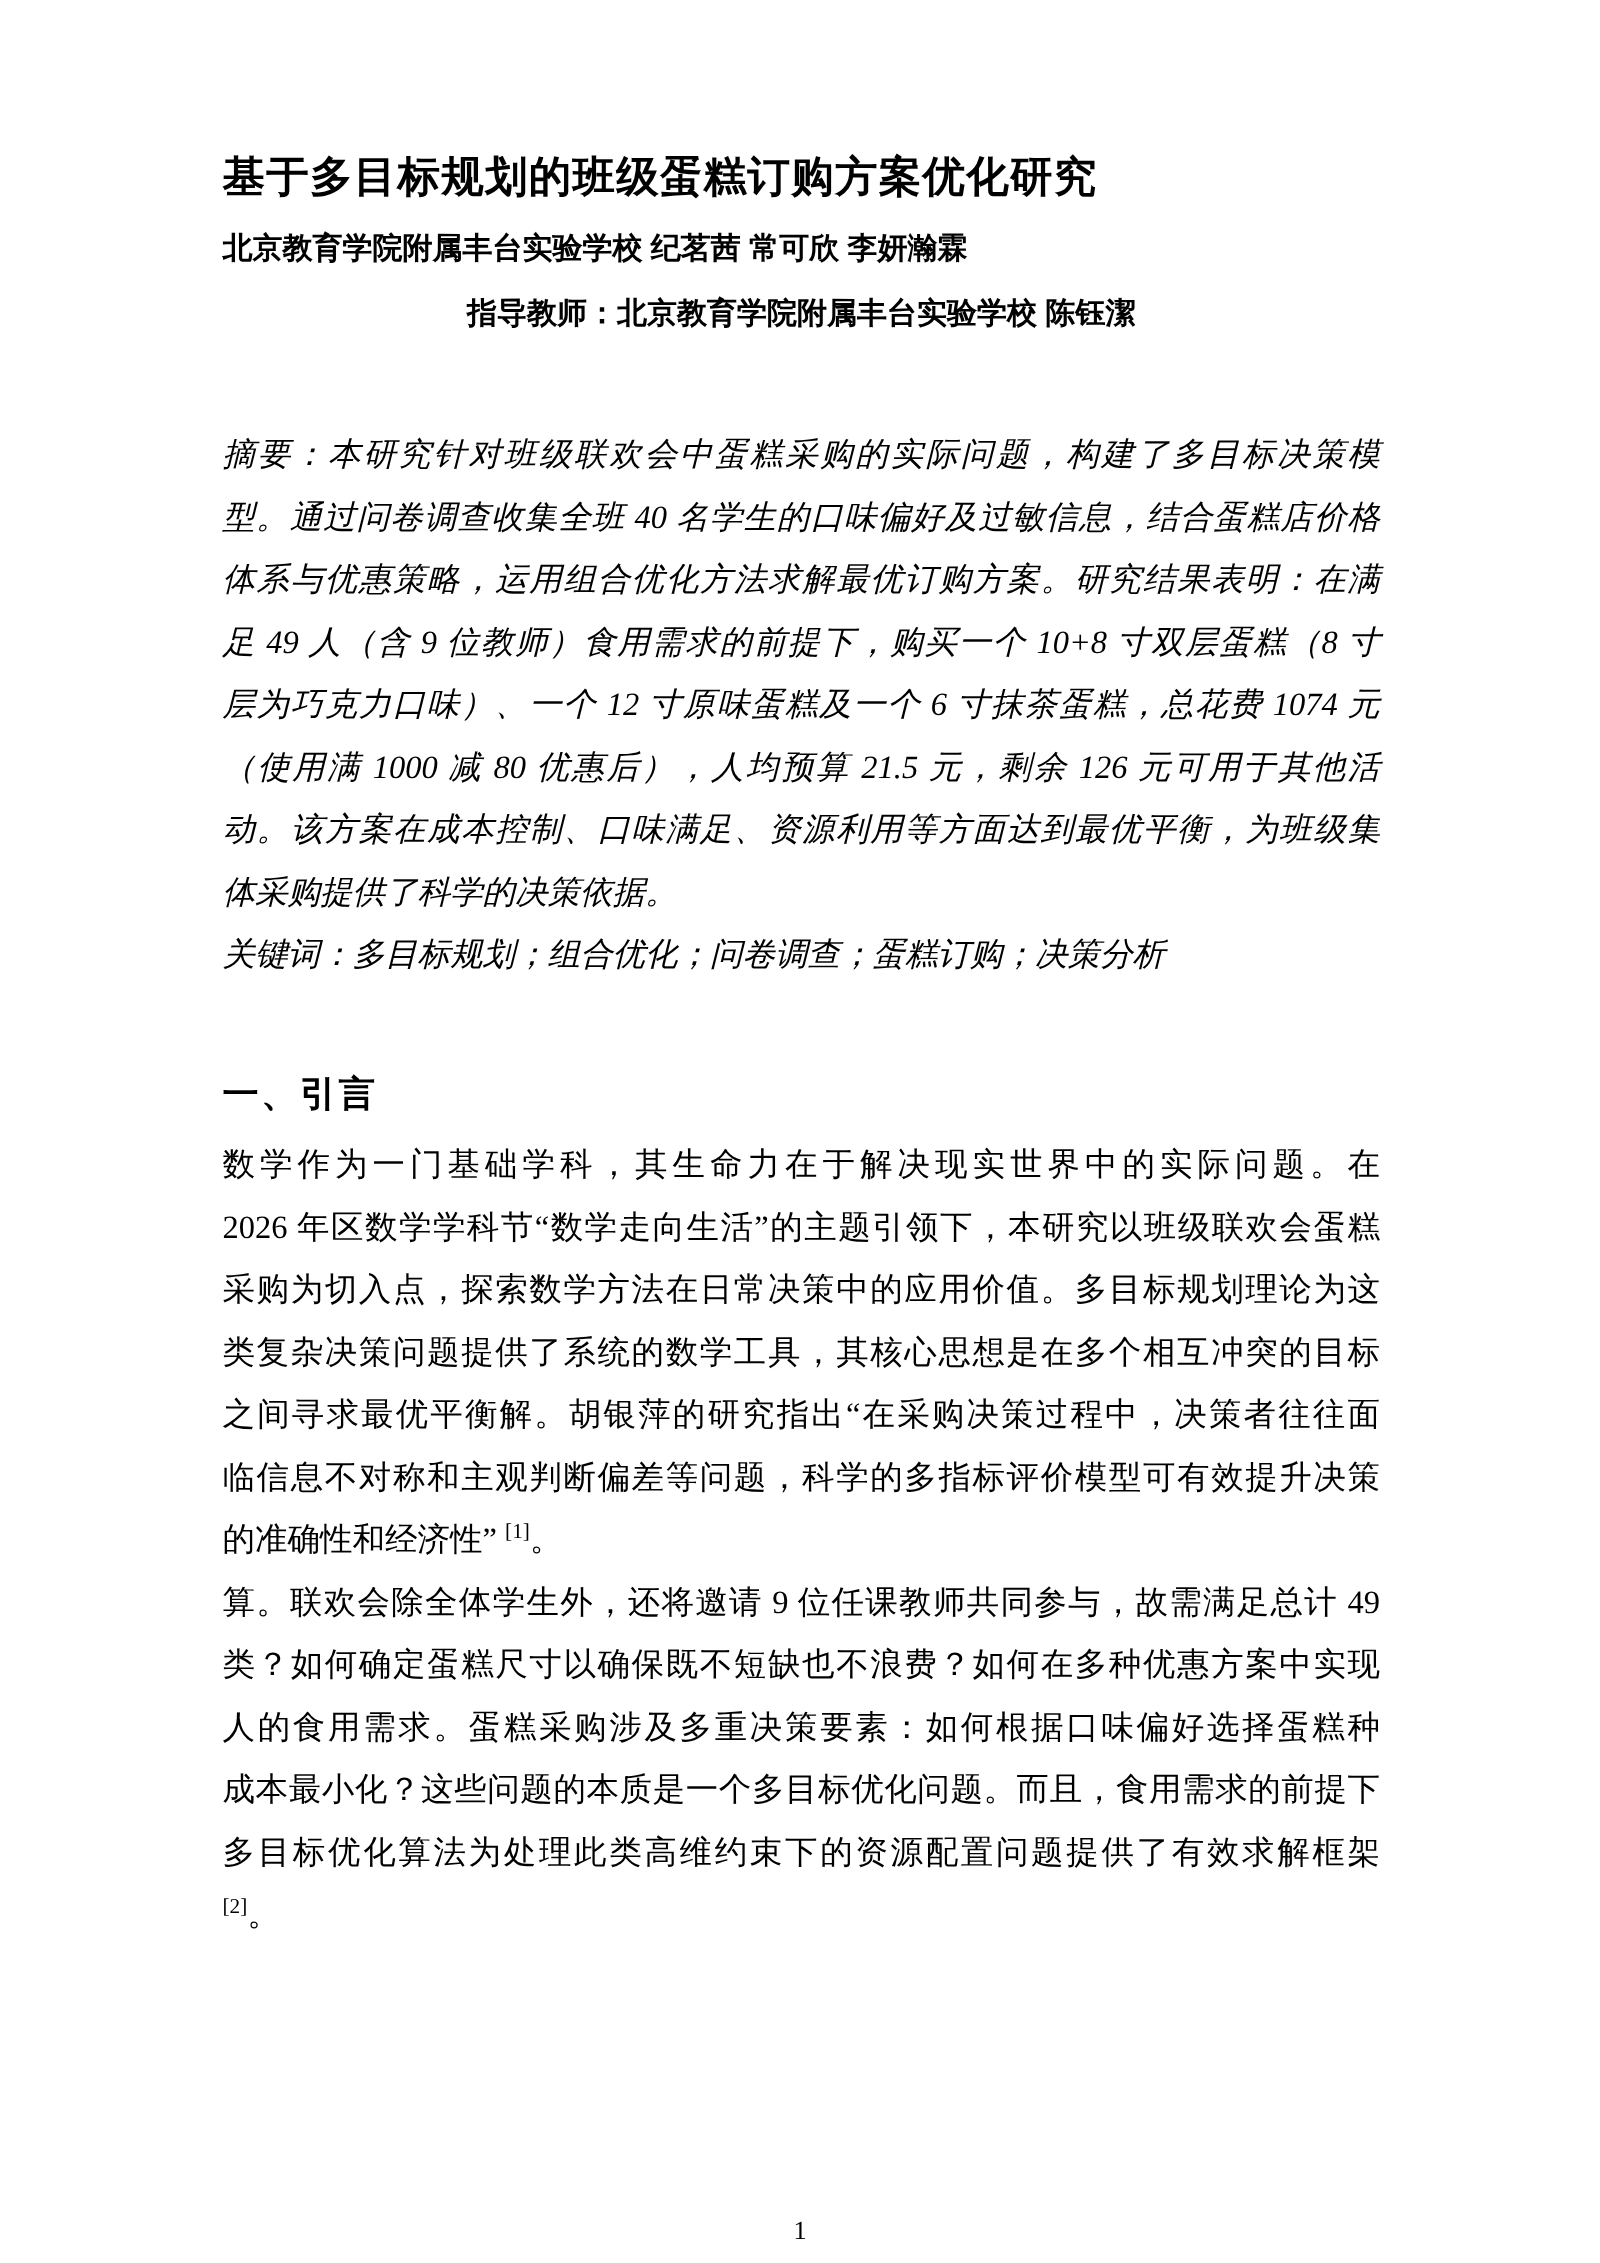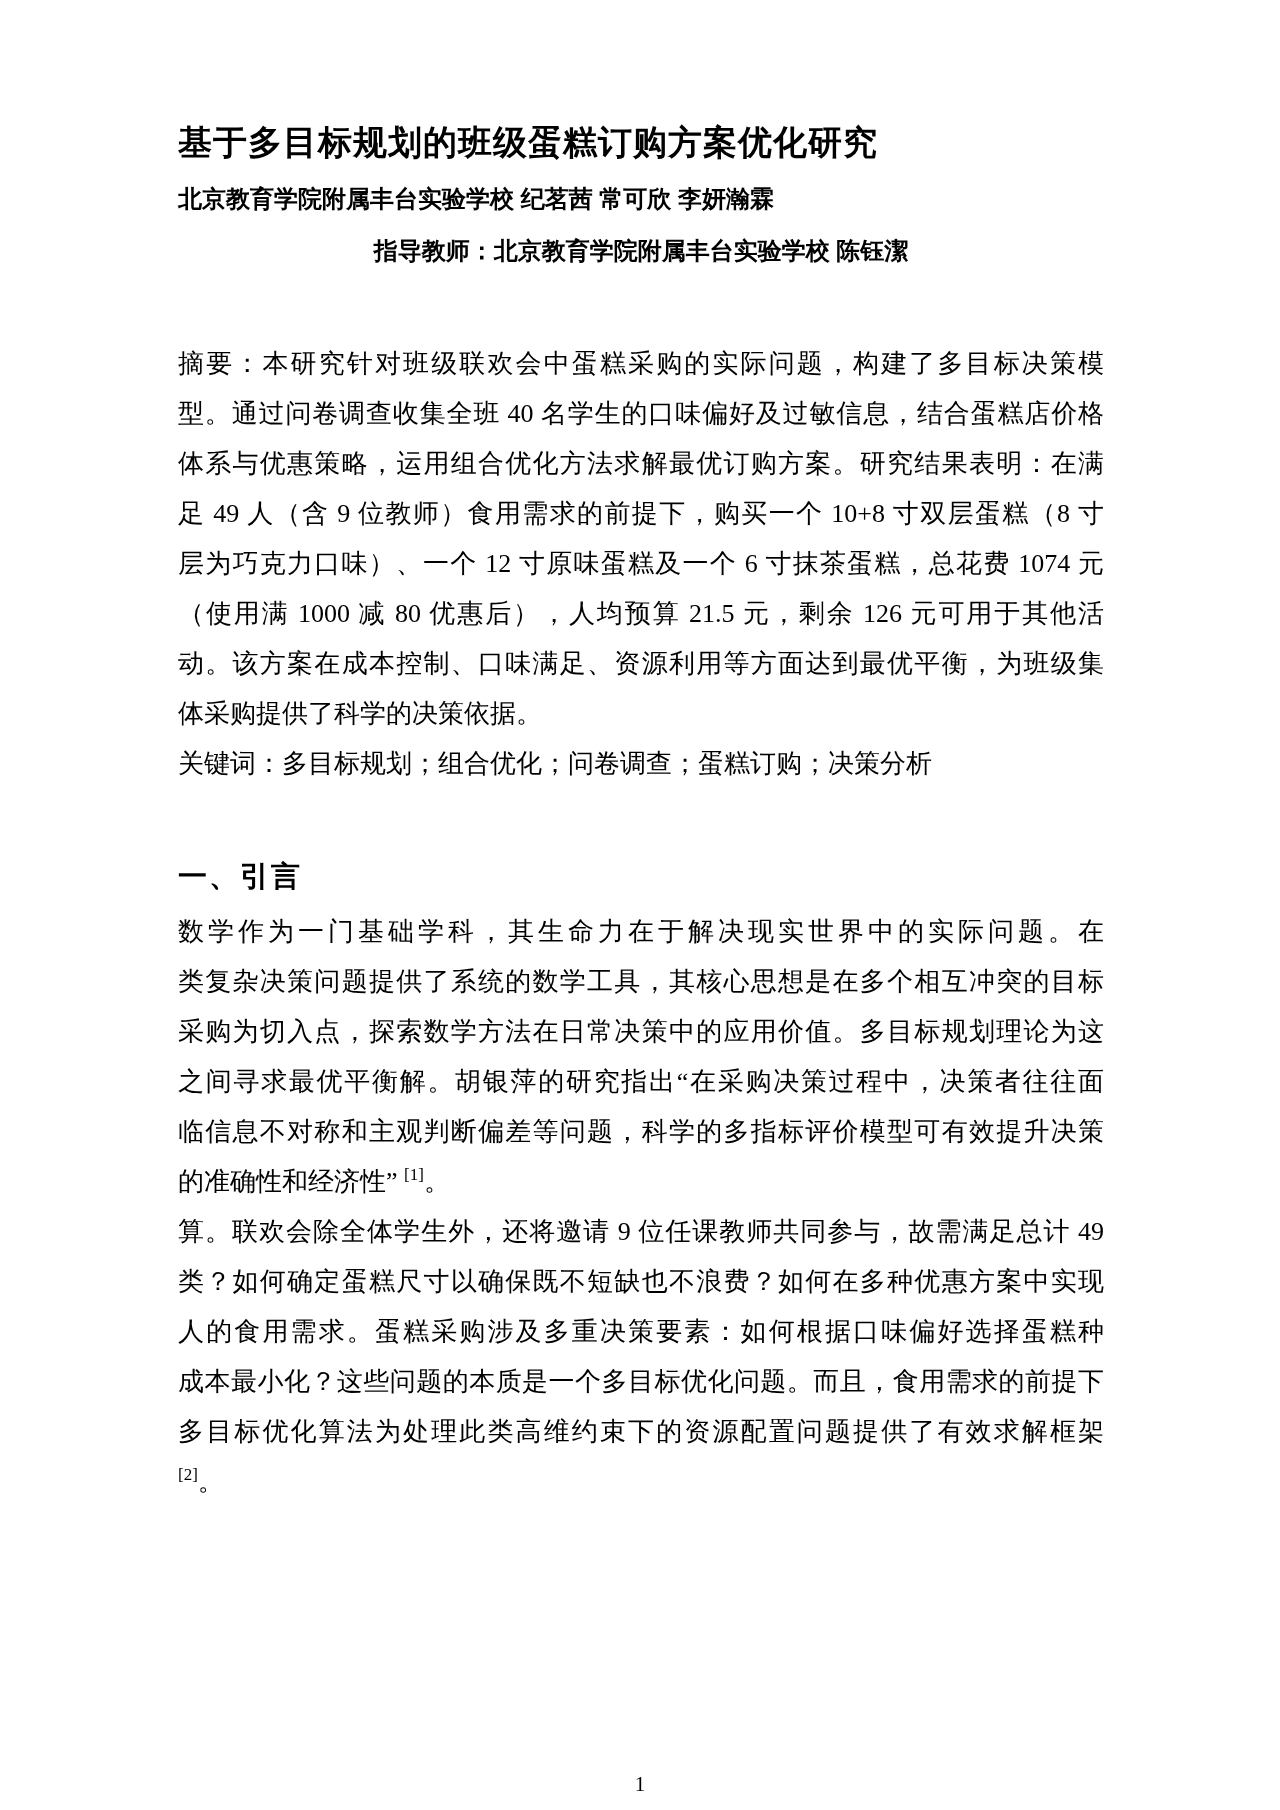--- a/index.html
+++ b/index.html
@@ -46,20 +46,21 @@
     margin-top: 16px;
     font-size: 24px;
     line-height: 36px;
     font-weight: bold;
     text-align: center;
     font-family: "Liberation Sans", "DejaVu Sans", sans-serif;
   }
   
   .abstract-block {
     margin-top: 70px;
+    font-style: italic;
   }
   .para .line {
     font-size: 26px;
     line-height: 50px;
     text-align: justify;
     text-align-last: justify;
     white-space: nowrap;
     overflow: visible;
   }
   .para .line:last-child {
@@ -121,22 +122,23 @@
       <div class="para single">
         <div class="line">关键词：多目标规划；组合优化；问卷调查；蛋糕订购；决策分析</div>
       </div>
     </div>
 
     <div class="section-heading">一、引言</div>
 
     <div class="intro-paragraphs">
       <div class="para">
           <div class="line">数学作为一门基础学科，其生命力在于解决现实世界中的实际问题。在</div>
+          <div class="line">2026 年区数学学科节“数学走向生活”的主题引领下，本研究以班级联欢会蛋糕</div>
+          <div class="line">采购为切入点，探索数学方法在日常决策中的应用价值。多目标规划理论为这</div>
           <div class="line">类复杂决策问题提供了系统的数学工具，其核心思想是在多个相互冲突的目标</div>
-          <div class="line">采购为切入点，探索数学方法在日常决策中的应用价值。多目标规划理论为这</div>
           <div class="line">之间寻求最优平衡解。胡银萍的研究指出“在采购决策过程中，决策者往往面</div>
           <div class="line">临信息不对称和主观判断偏差等问题，科学的多指标评价模型可有效提升决策</div>
           <div class="line">的准确性和经济性” <sup class="ref">[1]</sup>。</div>
         </div>
       <div class="para">
           <div class="line">算。联欢会除全体学生外，还将邀请 9 位任课教师共同参与，故需满足总计 49</div>
           <div class="line">类？如何确定蛋糕尺寸以确保既不短缺也不浪费？如何在多种优惠方案中实现</div>
           <div class="line">人的食用需求。蛋糕采购涉及多重决策要素：如何根据口味偏好选择蛋糕种</div>
           <div class="line">成本最小化？这些问题的本质是一个多目标优化问题。而且，食用需求的前提下</div>
           <div class="line">多目标优化算法为处理此类高维约束下的资源配置问题提供了有效求解框架</div>

